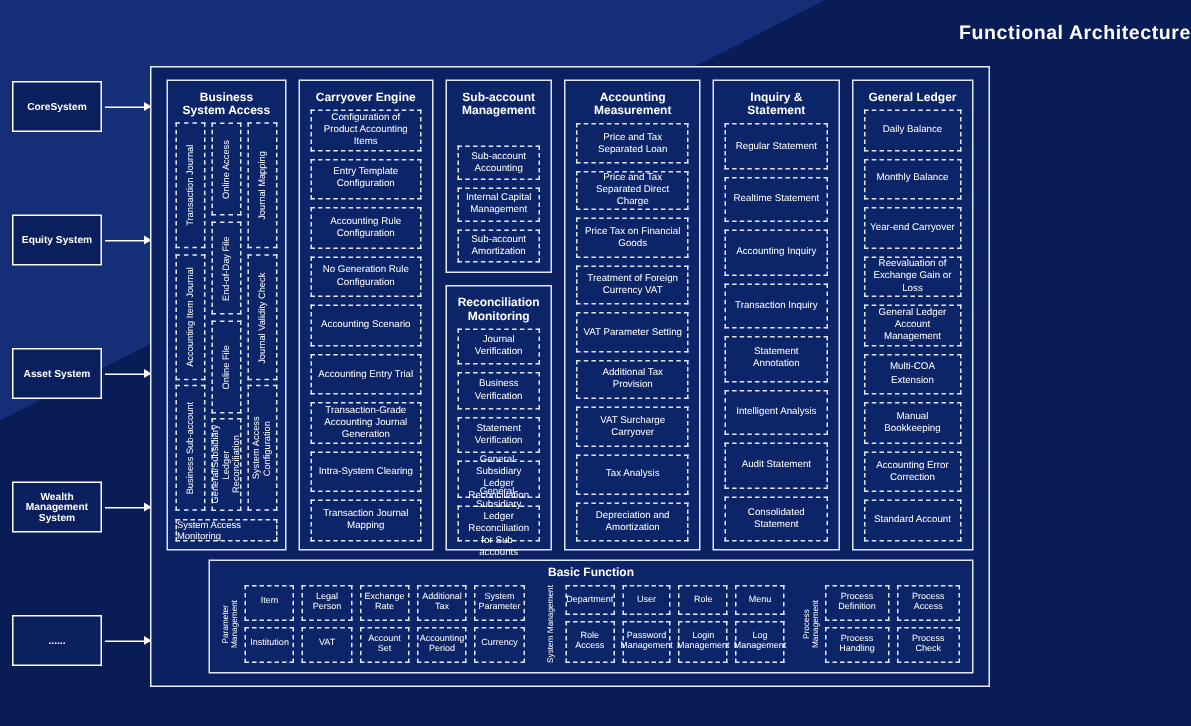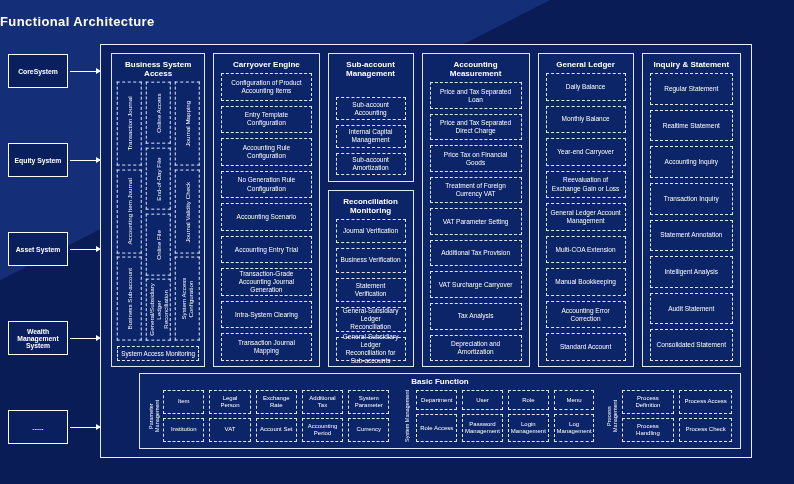--- a/index.html
+++ b/index.html
@@ -10,21 +10,21 @@
     color: #fff;
     font-family: "Liberation Sans", sans-serif;
     overflow: hidden;
   }
   .band { position:absolute; z-index:0; }
   .band-inner { left:-260px; top:-360px; width:760px; height:470px; transform:rotate(-27deg); background:#24479e; }
   .band-outer { left:-220px; top:-300px; width:760px; height:470px; transform:rotate(-27deg); background:#152e78; }
 
   .page-title {
     position:absolute; z-index:2; top:14px; left:0; width:100%;
-    text-align:left; font-size:13px; font-weight:bold; letter-spacing:.4px;
+    text-align:right; font-size:13px; font-weight:bold; letter-spacing:.4px;
   }
 
   
   .left-col {
     position:absolute; z-index:2; left:8px; top:50px; height:398px; width:92px;
     display:flex; flex-direction:column; justify-content:space-between;
   }
   .sys-row { display:flex; align-items:center; height:42px; }
   .sys-box {
     width:60px; min-height:34px; border:1.5px solid #fff; background:#0a1f5e;
@@ -32,21 +32,21 @@
     font-size:6.8px; font-weight:bold; padding:2px; flex:0 0 auto;
   }
   .arrow { flex:1; height:1px; background:#fff; position:relative; margin-left:2px; }
   .arrow::after {
     content:""; position:absolute; right:-1px; top:-3px; width:0; height:0;
     border-left:5px solid #fff; border-top:3px solid transparent; border-bottom:3px solid transparent;
   }
 
   
   .main {
-    position:absolute; z-index:2; left:100px; top:44px; width:652px; height:414px;
+    position:absolute; z-index:2; left:100px; top:44px; width:560px; height:414px;
     border:1px solid #e8edff; background:#0a2060;
     padding:8px 10px; display:flex; flex-direction:column; gap:6px;
   }
   .columns { flex:1; display:flex; gap:8px; min-height:0; }
 
   .panel {
     border:1px solid #dfe6ff; background:#0c2568;
     display:flex; flex-direction:column; padding:3px 4px 5px; min-width:0; min-height:0;
   }
   .panel-title { font-weight:bold; font-size:8px; text-align:center; padding:3px 2px 4px; line-height:1.15; }
@@ -209,46 +209,46 @@
           <div class="item-box">Price Tax on Financial Goods</div>
           <div class="item-box">Treatment of Foreign Currency VAT</div>
           <div class="item-box">VAT Parameter Setting</div>
           <div class="item-box">Additional Tax Provision</div>
           <div class="item-box">VAT Surcharge Carryover</div>
           <div class="item-box">Tax Analysis</div>
           <div class="item-box">Depreciation and Amortization</div>
         </div>
     </div>
 
+    <div class="panel col-inq">
+      <div class="panel-title">Inquiry &amp; Statement</div>
+      <div class="stack">
+          <div class="item-box">Regular Statement</div>
+          <div class="item-box">Realtime Statement</div>
+          <div class="item-box">Accounting Inquiry</div>
+          <div class="item-box">Transaction Inquiry</div>
+          <div class="item-box">Statement Annotation</div>
+          <div class="item-box">Intelligent Analysis</div>
+          <div class="item-box">Audit Statement</div>
+          <div class="item-box">Consolidated Statement</div>
+        </div>
+    </div>
+
     <div class="panel col-gl">
       <div class="panel-title">General Ledger</div>
       <div class="stack">
           <div class="item-box">Daily Balance</div>
           <div class="item-box">Monthly Balance</div>
           <div class="item-box">Year-end Carryover</div>
           <div class="item-box">Reevaluation of Exchange Gain or Loss</div>
           <div class="item-box">General Ledger Account Management</div>
           <div class="item-box">Multi-COA Extension</div>
           <div class="item-box">Manual Bookkeeping</div>
           <div class="item-box">Accounting Error Correction</div>
           <div class="item-box">Standard Account</div>
-        </div>
-    </div>
-
-    <div class="panel col-inq">
-      <div class="panel-title">Inquiry &amp; Statement</div>
-      <div class="stack">
-          <div class="item-box">Regular Statement</div>
-          <div class="item-box">Realtime Statement</div>
-          <div class="item-box">Accounting Inquiry</div>
-          <div class="item-box">Transaction Inquiry</div>
-          <div class="item-box">Statement Annotation</div>
-          <div class="item-box">Intelligent Analysis</div>
-          <div class="item-box">Audit Statement</div>
-          <div class="item-box">Consolidated Statement</div>
         </div>
     </div>
 
   </div>
 
   <div class="basic">
     <div class="basic-title">Basic Function</div>
     <div class="basic-row">
       <div class="bgroup bg-param">
         <div class="vlabel">Parameter Management</div>

